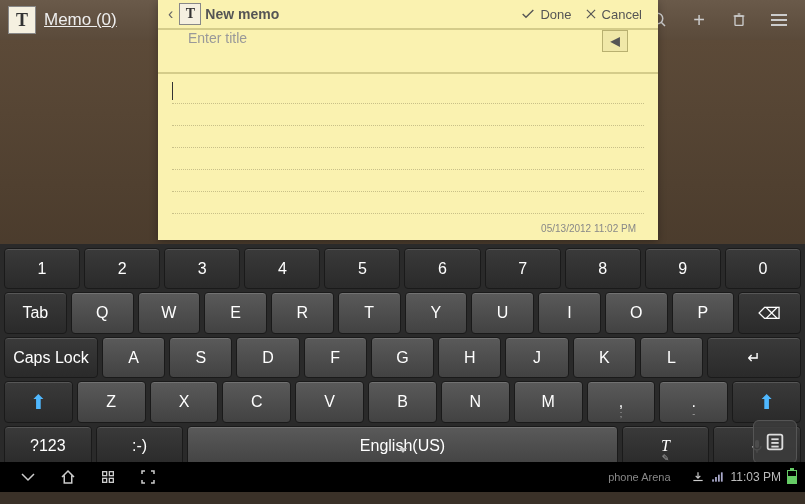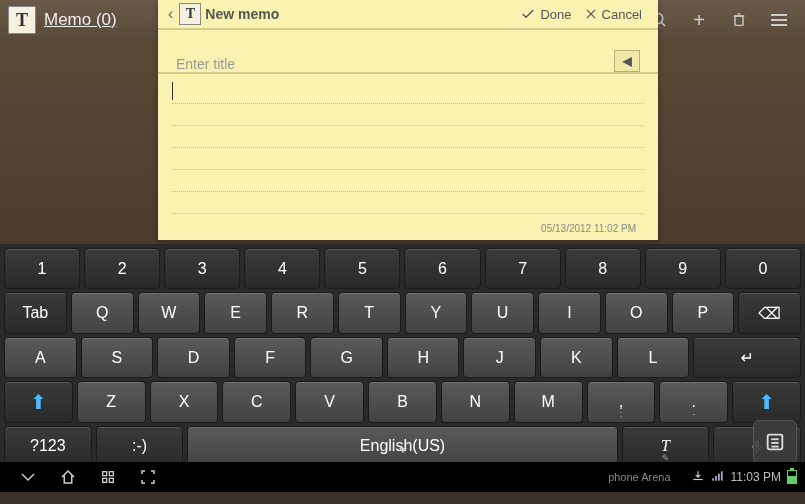--- a/index.html
+++ b/index.html
@@ -18,21 +18,21 @@
   
   .memo { position: absolute; top: 0; left: 158px; width: 500px; height: 240px; background: #faf2b0; box-shadow: 0 2px 8px rgba(0,0,0,0.3); display: flex; flex-direction: column; }
   .memo-header { height: 32px; display: flex; align-items: center; padding: 0 10px; border-bottom: 2px solid #d4cc8a; }
   .memo-header .memo-icon { width: 22px; height: 22px; background: #f5f0e0; border: 1px solid #888; display: flex; align-items: center; justify-content: center; font-family: Georgia, serif; font-weight: bold; color: #333; font-size: 14px; margin-right: 4px; }
   .memo-header .memo-chevron { font-size: 16px; color: #666; margin-right: 6px; }
   .memo-header .memo-title { color: #555; font-size: 14px; font-weight: bold; text-align: right; }
   .memo-header .spacer { flex: 1; }
   .memo-header .hbtn { display: flex; align-items: center; color: #555; font-size: 13px; cursor: pointer; padding: 4px 6px; }
   .memo-header .hbtn svg { margin-right: 4px; }
   
-  .memo-title-row { height: 47px; display: flex; align-items: flex-end; padding: 0 18px; border-bottom: 2px solid #d4cc8a; }
+  .memo-title-row { height: 47px; display: flex; align-items: flex-start; padding: 0 30px; border-bottom: 2px solid #d4cc8a; }
   .memo-title-input { flex: 1; border: none; background: transparent; font-size: 14px; color: #888; outline: none; }
   .memo-title-input::placeholder { color: #999; }
   .collapse-btn { width: 26px; height: 22px; background: #f0e8a8; border: 1px solid #b8b070; display: flex; align-items: center; justify-content: center; cursor: pointer; color: #555; font-size: 12px; font-weight: bold; }
   
   .memo-body { flex: 1; padding: 8px 14px 4px 14px; position: relative; }
   .memo-line { height: 22px; border-bottom: 1px dotted #c8c088; }
   .memo-cursor { position: absolute; top: 8px; left: 14px; width: 1px; height: 18px; background: #333; animation: blink 1s infinite; }
   @keyframes blink { 0%,49%{opacity:1} 50%,100%{opacity:0} }
   .memo-footer { height: 22px; padding: 0 22px; text-align: right; font-size: 10px; color: #888; line-height: 22px; }
   
@@ -46,21 +46,21 @@
   .key.w15 { flex: 1.5; }
   .key.wspace { flex: 5; }
   .key .sub { position: absolute; bottom: 3px; font-size: 9px; color: #aaa; }
   .shift-arrow { color: #4fb8ff; font-size: 20px; }
   
   
   .nav-bar { position: absolute; bottom: 12px; left: 0; right: 0; height: 30px; background: #000; display: flex; align-items: center; padding: 0 8px; color: #bbb; font-size: 12px; }
   .nav-bar .nav-btn { width: 40px; display: flex; align-items: center; justify-content: center; cursor: pointer; color: #ccc; font-size: 16px; }
   .nav-bar .spacer { flex: 1; }
   .nav-bar .brand { color: #888; font-size: 11px; margin-right: 20px; }
-  .nav-bar .status { display: flex; gap: 6px; }
+  .nav-bar .status { display: flex; align-items: center; gap: 6px; }
   .nav-bar .battery { width: 10px; height: 14px; border: 1px solid #6c6; position: relative; }
   .nav-bar .battery::before { content:''; position:absolute; top:-3px; left:2px; width:4px; height:2px; background:#6c6; }
   .nav-bar .battery::after { content:''; position:absolute; bottom:0; left:0; right:0; height:60%; background:#6c6; }
   
   
   .float-btn { position: absolute; right: 8px; top: 420px; width: 44px; height: 44px; background: rgba(60,60,60,0.9); border-radius: 6px; border: 1px solid #555; display: flex; align-items: center; justify-content: center; cursor: pointer; }
   
   .menu-lines { display:inline-flex; flex-direction:column; gap:3px; }
   .menu-lines span { display:block; width:16px; height:2px; background:#ccc; }
   .tri-down { width:0;height:0;border-left:4px solid transparent;border-right:4px solid transparent;border-top:5px solid #ccc; }
@@ -154,20 +154,21 @@
     <div class="key w1">R</div>
     <div class="key w1">T</div>
     <div class="key w1">Y</div>
     <div class="key w1">U</div>
     <div class="key w1">I</div>
     <div class="key w1">O</div>
     <div class="key w1">P</div>
     <div class="key dark w1">⌫</div>
   </div>
   <div class="krow">
+    <div class="key dark w15 sp">Caps Lock</div>
     <div class="key w1">A</div>
     <div class="key w1">S</div>
     <div class="key w1">D</div>
     <div class="key w1">F</div>
     <div class="key w1">G</div>
     <div class="key w1">H</div>
     <div class="key w1">J</div>
     <div class="key w1">K</div>
     <div class="key w1">L</div>
     <div class="key dark w15">↵</div>

